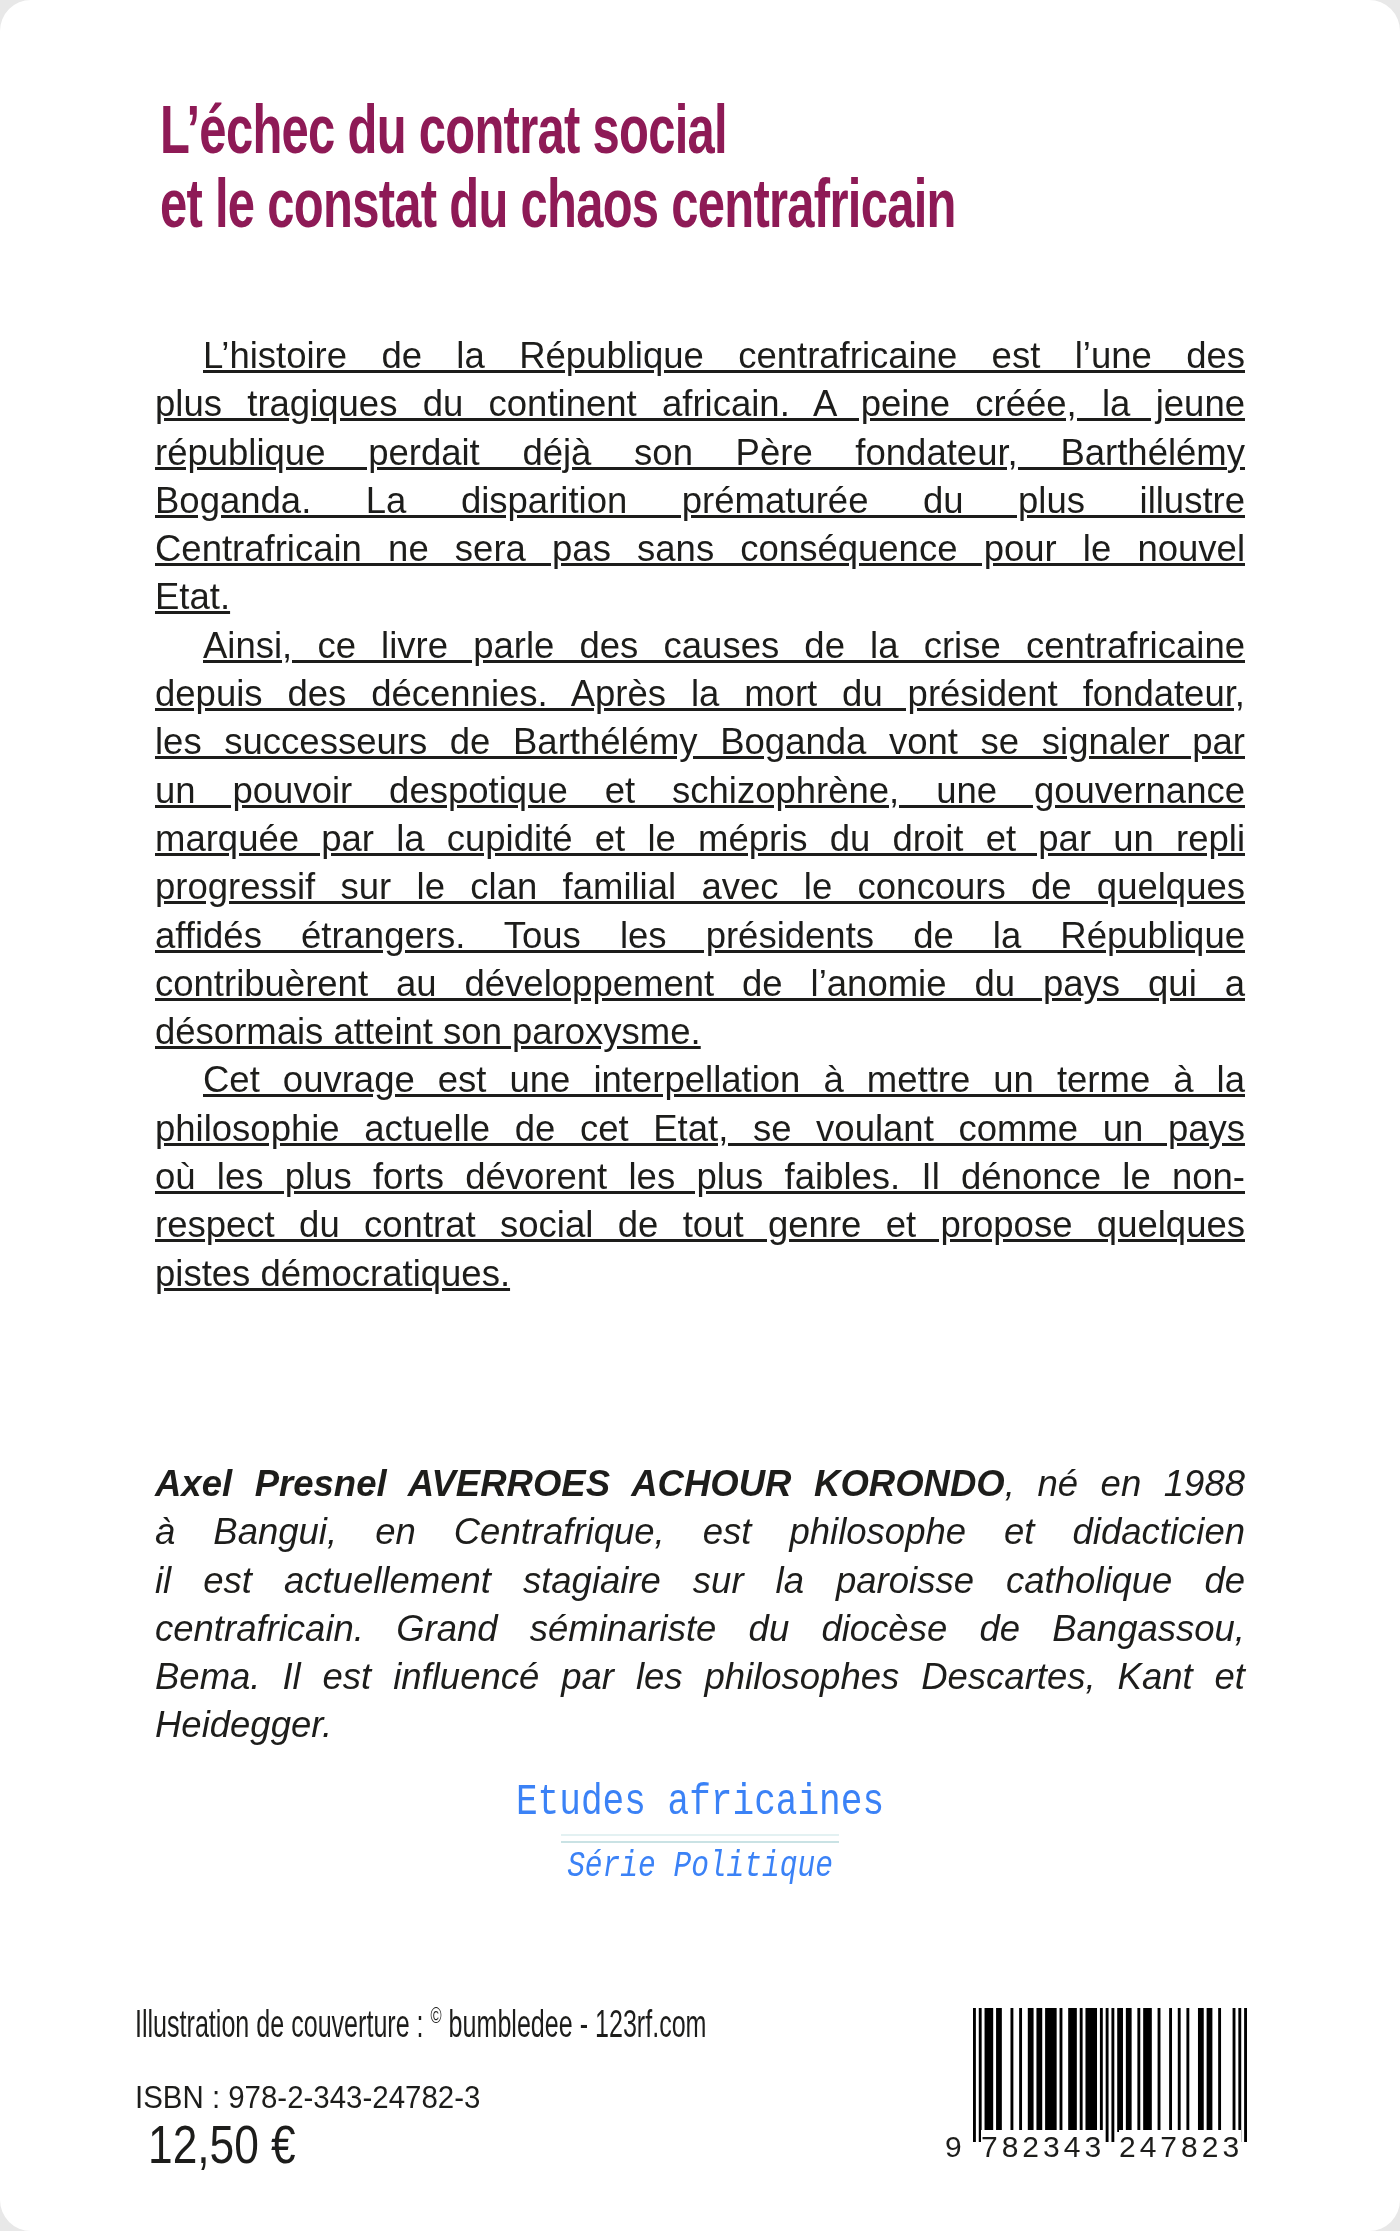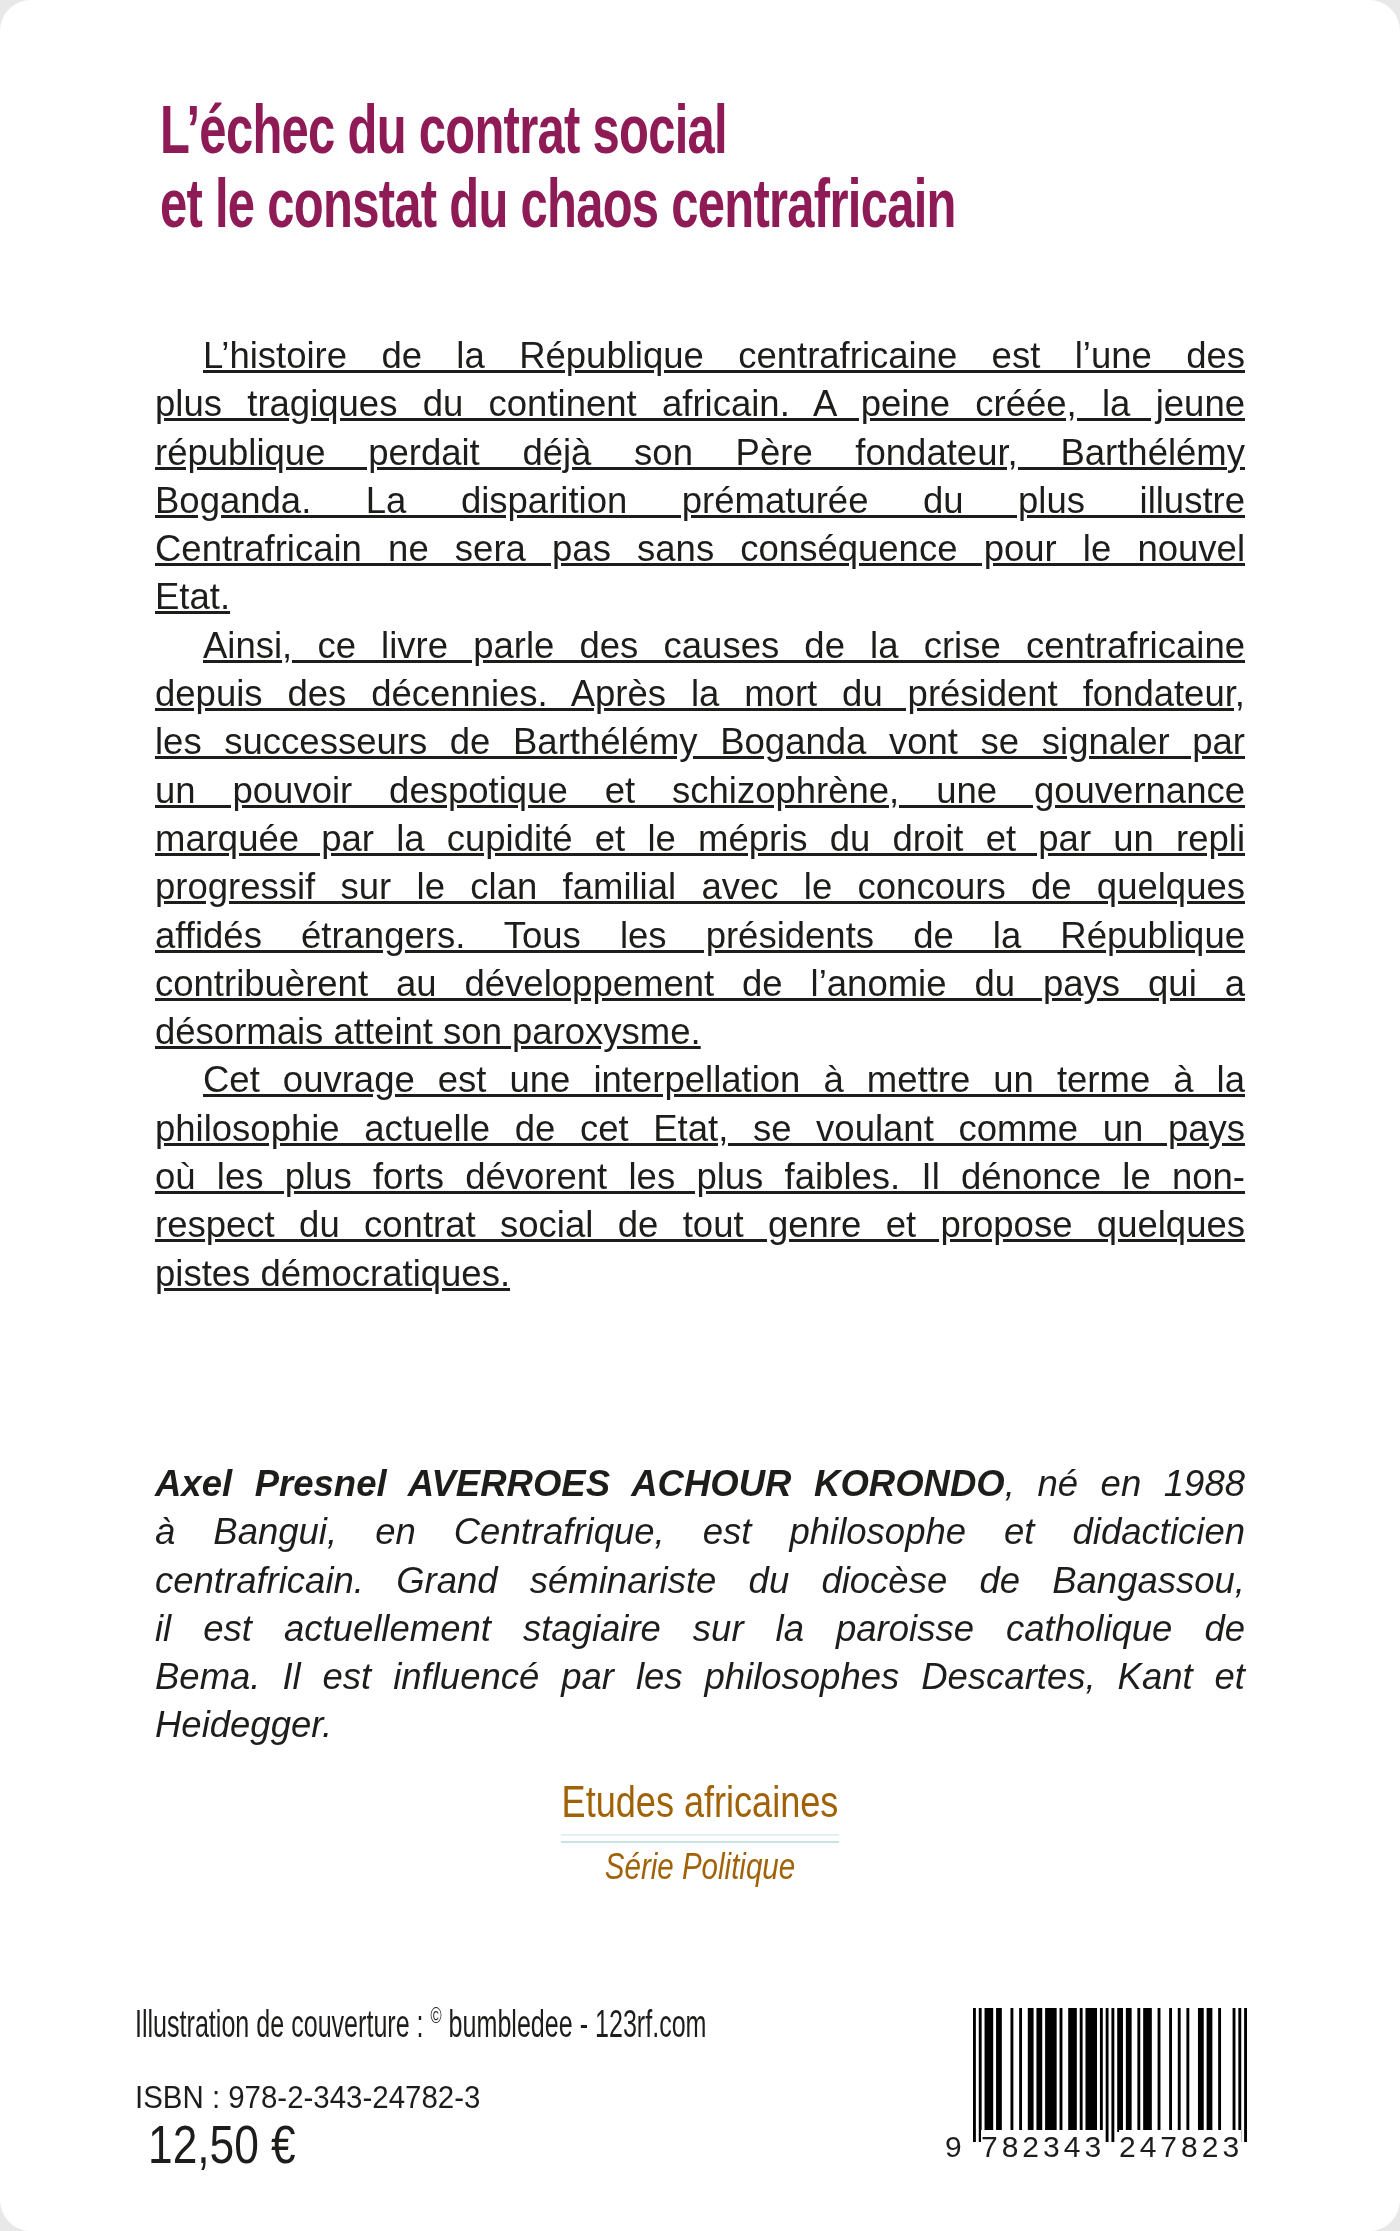--- a/index.html
+++ b/index.html
@@ -112,27 +112,27 @@
       <div class="jline indent">Cet ouvrage est une interpellation à mettre un terme à la</div>
       <div class="jline">philosophie actuelle de cet Etat, se voulant comme un pays</div>
       <div class="jline">où les plus forts dévorent les plus faibles. Il dénonce le non-</div>
       <div class="jline">respect du contrat social de tout genre et propose quelques</div>
       <div class="jline last">pistes démocratiques.</div>
     </div>
 
   <div id="bio">
       <div class="jline"><span class="bio-name">Axel Presnel AVERROES ACHOUR KORONDO</span><span>, né en 1988</span></div>
       <div class="jline">à Bangui, en Centrafrique, est philosophe et didacticien</div>
+      <div class="jline">il est actuellement stagiaire sur la paroisse catholique de</div>
       <div class="jline">centrafricain. Grand séminariste du diocèse de Bangassou,</div>
-      <div class="jline">il est actuellement stagiaire sur la paroisse catholique de</div>
       <div class="jline">Bema. Il est influencé par les philosophes Descartes, Kant et</div>
       <div class="jline last">Heidegger.</div>
     </div>
 
-  <div id="series" style="color: #a16207;">
+  <div id="series" style="color: #3b82f6; font-family: Liberation Mono, monospace;">
     <div id="collection-name">Etudes africaines</div>
     <div id="series-rule" style="border-bottom-color: rgb(201, 226, 228);"></div>
     <div id="series-name">Série Politique</div>
   </div>
 
   <div id="illustration-line">
     <span class="cond"><span>Illustration de couverture :</span>&nbsp;<sup>©</sup>&nbsp;<span>bumbledee - 123rf.com</span></span>
   </div>
 
   <div id="isbn-line">

